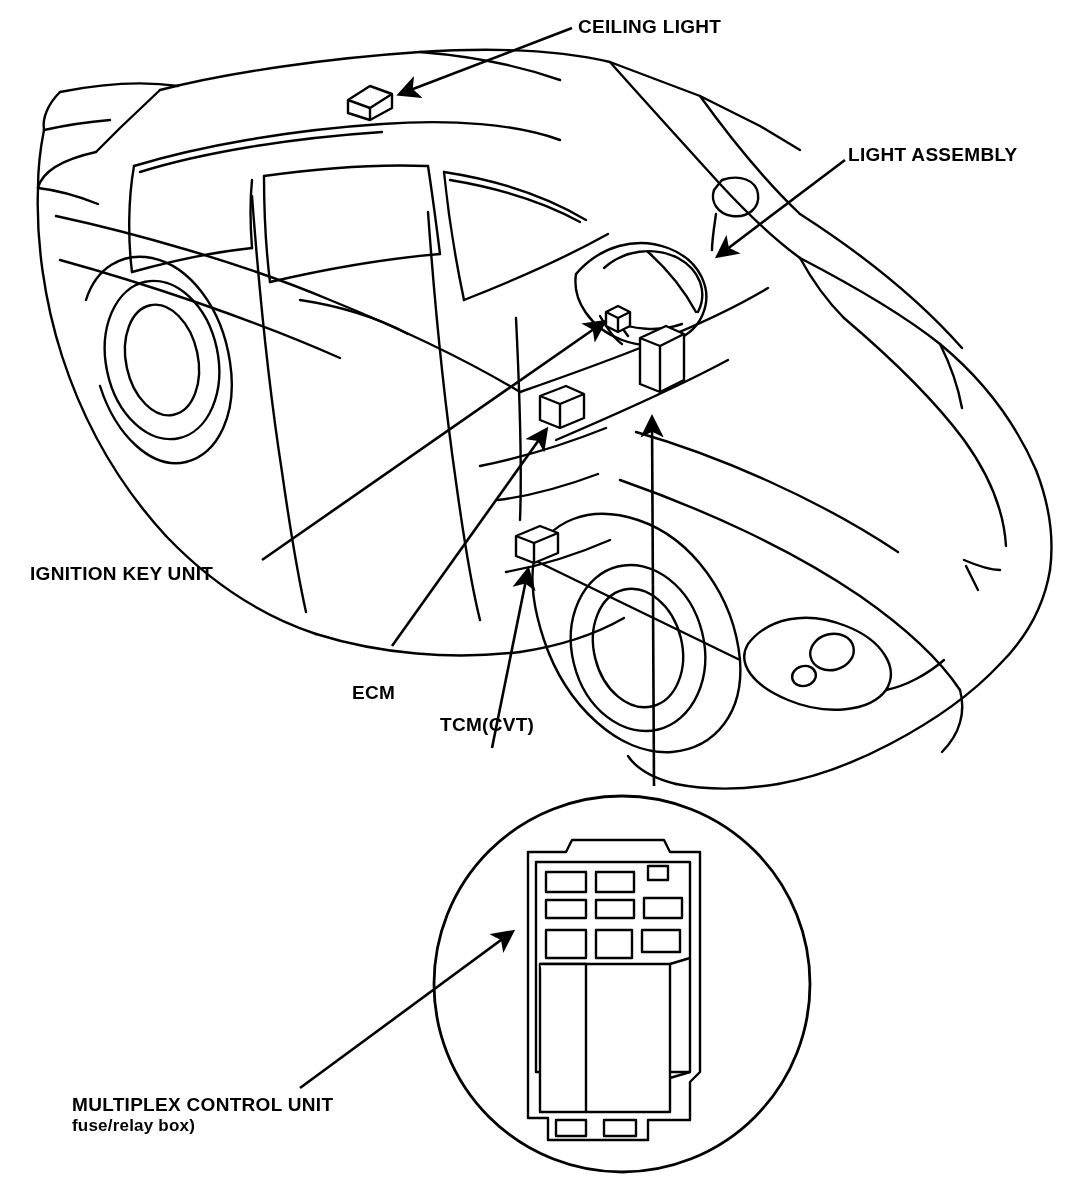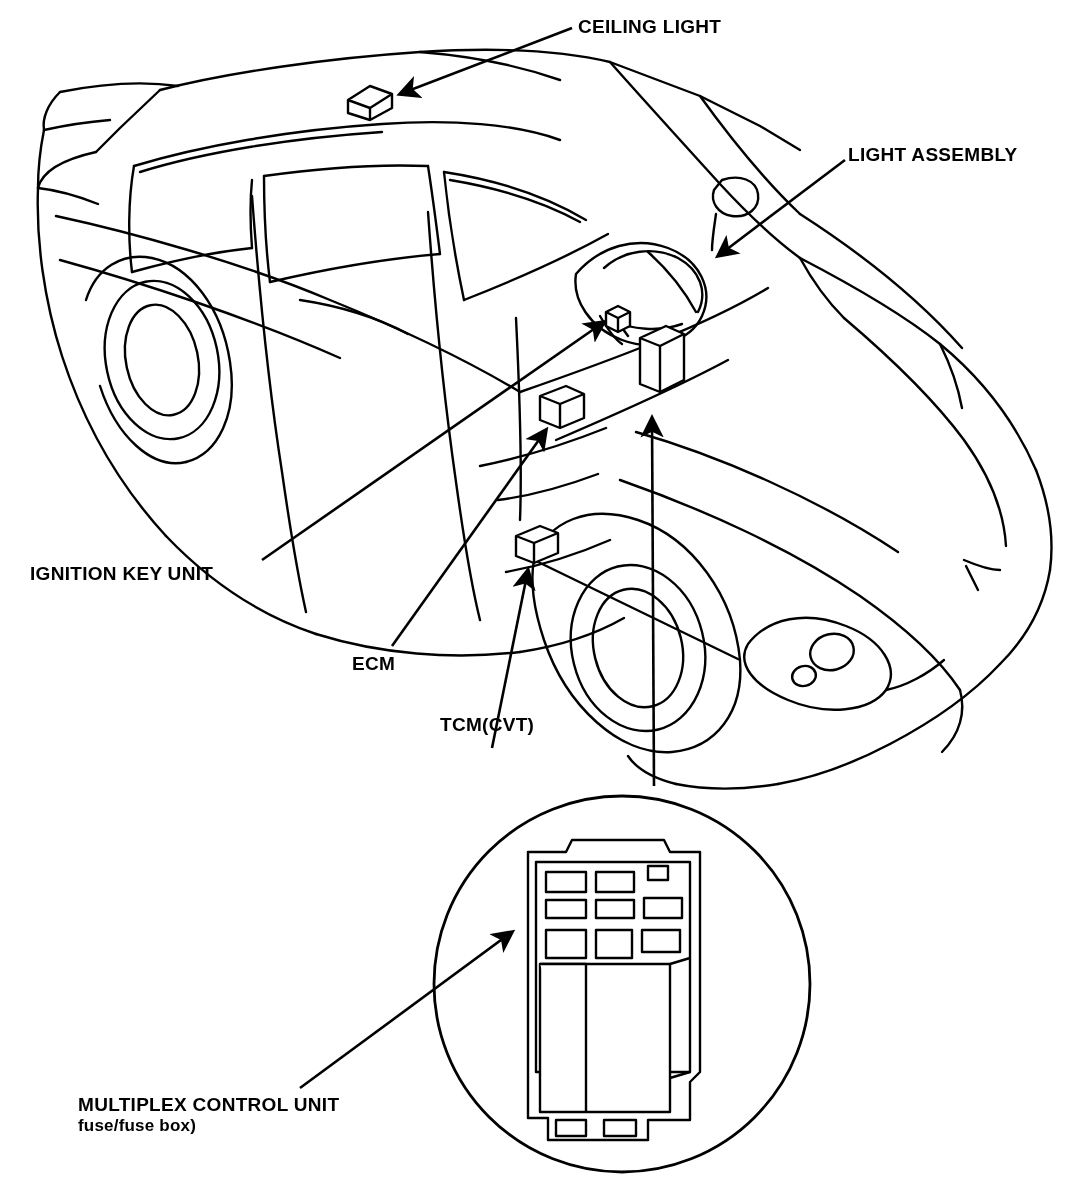--- a/index.html
+++ b/index.html
@@ -245,22 +245,22 @@
       <line x1="300" y1="1088" x2="512" y2="932" marker-end="url(#arrow)"></line>
     </g>
   </svg>
 
   <div class="label" style="left:578px; top:16px;">CEILING LIGHT</div>
 
   <div class="label" style="left:848px; top:144px;">LIGHT ASSEMBLY</div>
 
   <div class="label" style="left:30px; top:563px;">IGNITION KEY UNIT</div>
 
-  <div class="label" style="left:352px; top:653px;">ECM</div>
+  <div class="label" style="left:352px; top:682px;">ECM</div>
 
   <div class="label" style="left:440px; top:714px;">TCM(CVT)</div>
 
-  <div class="label-block" style="left:78px; top:1094px;">
+  <div class="label-block" style="left:72px; top:1094px;">
     <div class="line l1">MULTIPLEX CONTROL UNIT</div>
-    <div class="line l2">fuse/fuse box)</div>
+    <div class="line l2">fuse/relay box)</div>
   </div>
 
 </div>
 
 </body></html>

